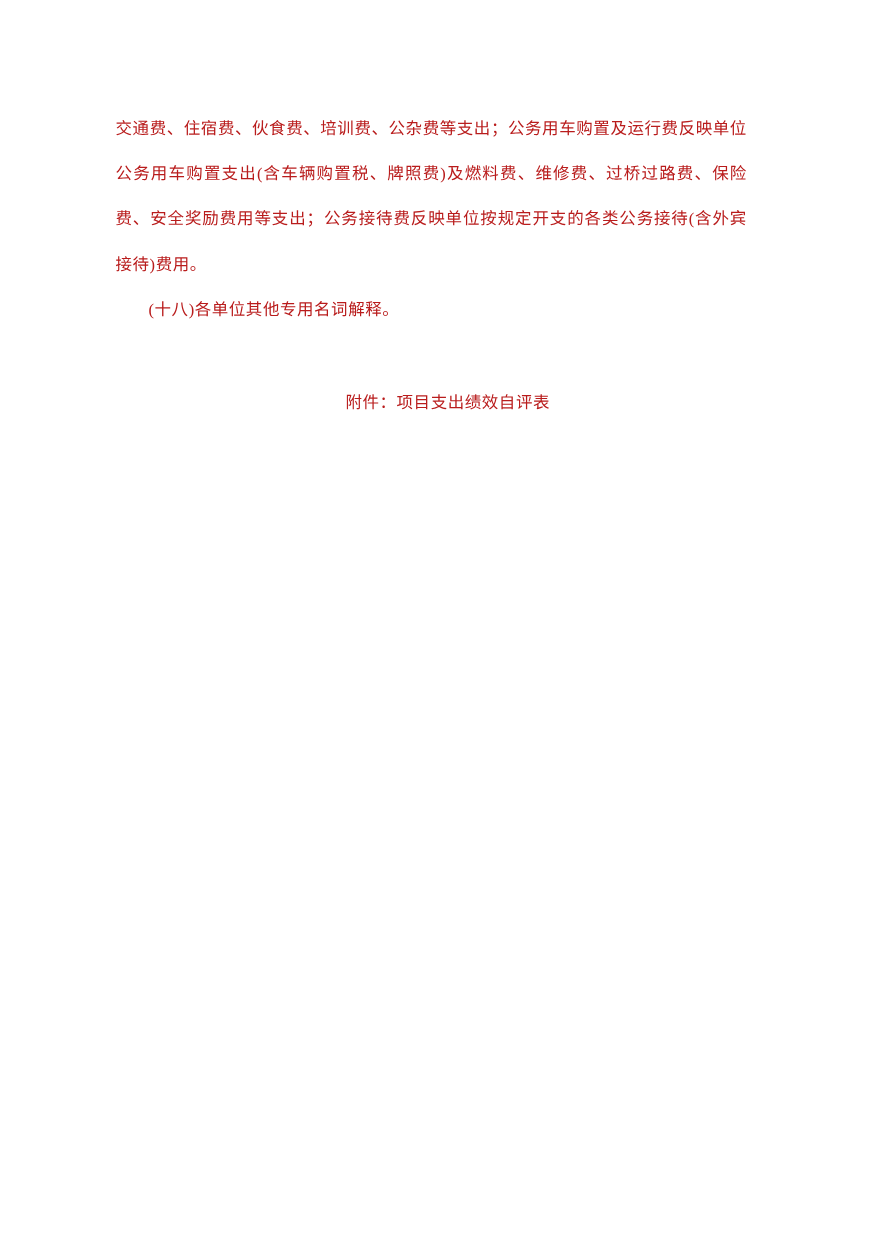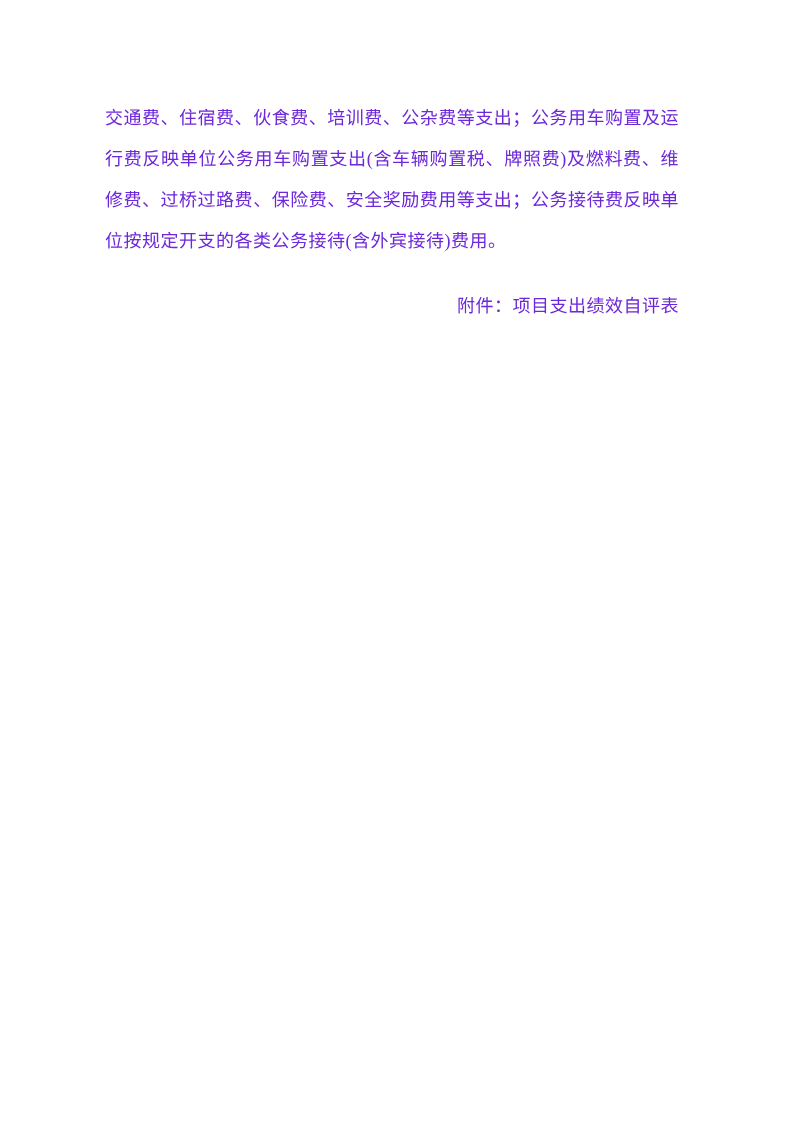--- a/index.html
+++ b/index.html
@@ -20,40 +20,41 @@
     top: 0;
     width: 793px;
     height: 1122px;
     background: #ffffff;
   }
   .text-block {
     position: absolute;
     left: 105px;
     top: 98px;
     width: 574px;
-    color: #6d28d9;
-    font-size: 18px;
+    color: #b91c1c;
+    font-size: 15px;
     line-height: 41px;
     text-align: justify;
     letter-spacing: 0.5px;
   }
   .para {
     margin: 0;
     word-break: break-all;
   }
   .para.indent {
     text-indent: 2em;
   }
   .para.attachment {
-    margin-top: 24px;   
+    margin-top: 44px;   
     text-indent: 2em;
-    text-align: right;
+    text-align: center;
   }
 </style>
 </head>
 <body>
 
 <div class="page">
   <div class="text-block">
     <p class="para">交通费、住宿费、伙食费、培训费、公杂费等支出；公务用车购置及运行费反映单位公务用车购置支出(含车辆购置税、牌照费)及燃料费、维修费、过桥过路费、保险费、安全奖励费用等支出；公务接待费反映单位按规定开支的各类公务接待(含外宾接待)费用。</p>
+    <p class="para indent">(十八)各单位其他专用名词解释。</p>
     <p class="para attachment">附件：项目支出绩效自评表</p>
   </div>
 </div>
 
 </body></html>

